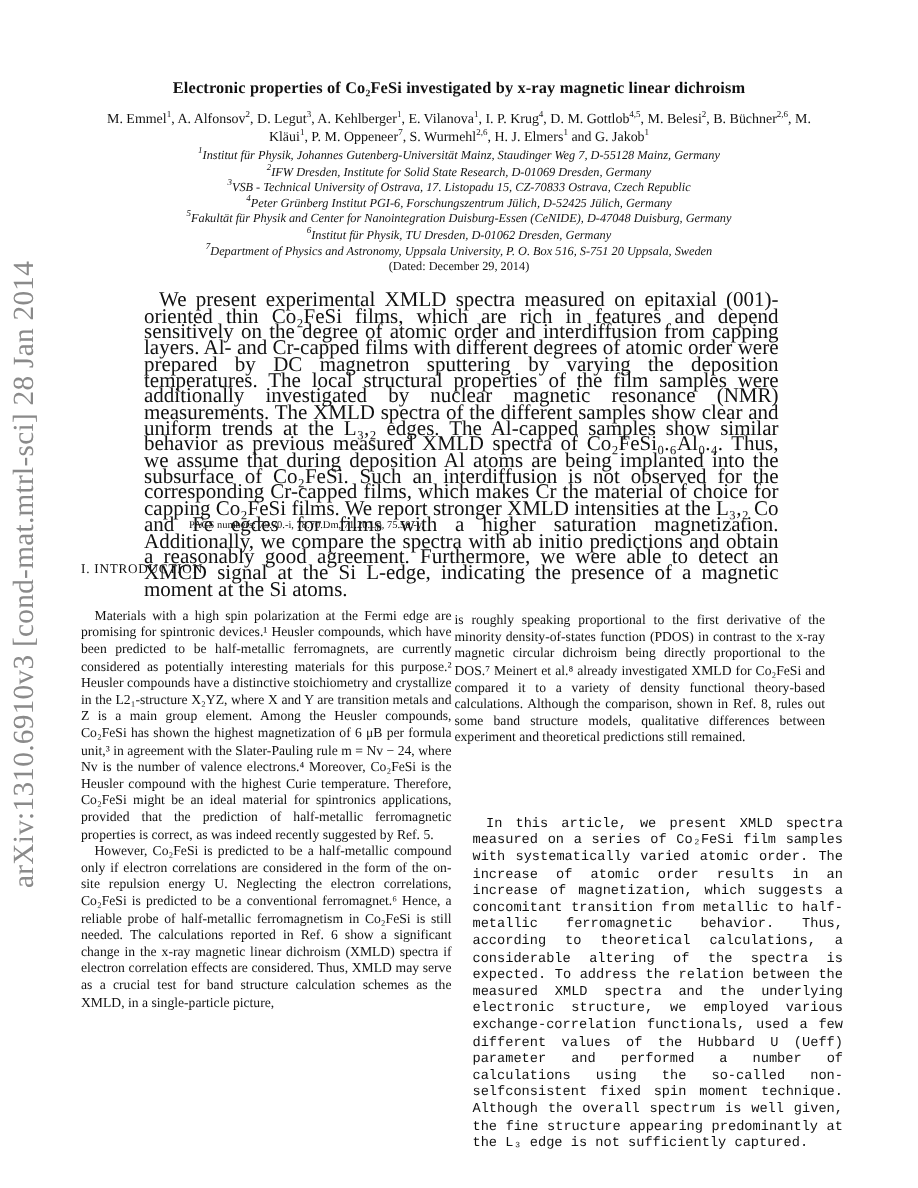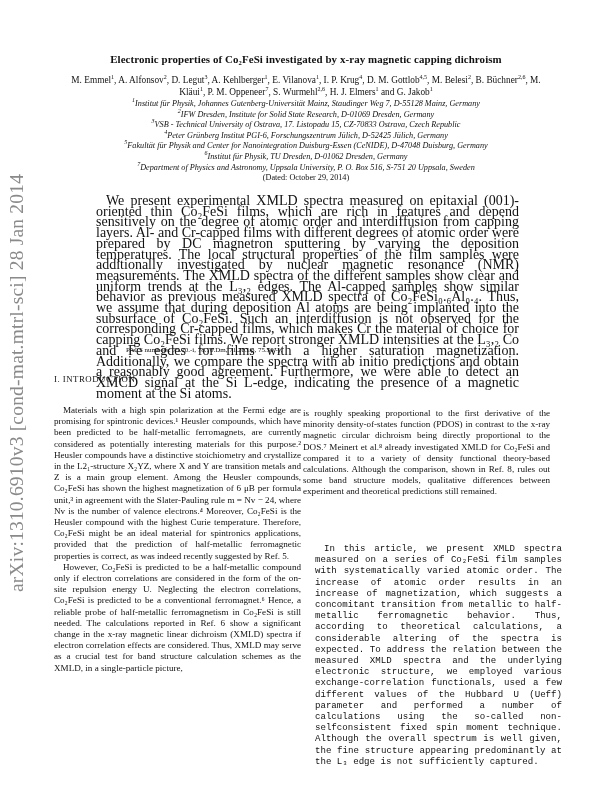--- a/index.html
+++ b/index.html
@@ -25,35 +25,35 @@
   .right { top: 381px; left: 303px; width: 247px; margin-top: 27px; }
   .right2 { top: 543px; left: 315px; width: 247px; font-family: Liberation Mono, monospace; }
   .sec { position: absolute; top: 374px; left: 54px; width: 247px; text-align: left;
          font-size: 8.8px; letter-spacing: 0.5px; }
 </style>
 </head>
 <body>
 
 <div class="arxiv">arXiv:1310.6910v3  [cond-mat.mtrl-sci]  28 Jan 2014</div>
 
-<div class="title">Electronic properties of Co₂FeSi investigated by x-ray magnetic capping dichroism</div>
+<div class="title">Electronic properties of Co₂FeSi investigated by x-ray magnetic linear dichroism</div>
 
 <div class="authors" id="authors"><span>M. Emmel<sup>1</sup></span>, <span>A. Alfonsov<sup>2</sup></span>, <span>D. Legut<sup>3</sup></span>, <span>A. Kehlberger<sup>1</sup></span>, <span>E. Vilanova<sup>1</sup></span>, <span>I. P. Krug<sup>4</sup></span>, <span>D. M. Gottlob<sup>4,5</sup></span>, <span>M. Belesi<sup>2</sup></span>, <span>B. Büchner<sup>2,6</sup></span>, <span>M. Kläui<sup>1</sup></span>, <span>P. M. Oppeneer<sup>7</sup></span>, <span>S. Wurmehl<sup>2,6</sup></span>, <span>H. J. Elmers<sup>1</sup></span> <span>and G. Jakob<sup>1</sup></span></div>
 
 <div class="affils">
   <div id="affil-lines">
       <div><sup>1</sup>Institut für Physik, Johannes Gutenberg-Universität Mainz, Staudinger Weg 7, D-55128 Mainz, Germany</div>
       <div><sup>2</sup>IFW Dresden, Institute for Solid State Research, D-01069 Dresden, Germany</div>
       <div><sup>3</sup>VSB - Technical University of Ostrava, 17. Listopadu 15, CZ-70833 Ostrava, Czech Republic</div>
       <div><sup>4</sup>Peter Grünberg Institut PGI-6, Forschungszentrum Jülich, D-52425 Jülich, Germany</div>
       <div><sup>5</sup>Fakultät für Physik and Center for Nanointegration Duisburg-Essen (CeNIDE), D-47048 Duisburg, Germany</div>
       <div><sup>6</sup>Institut für Physik, TU Dresden, D-01062 Dresden, Germany</div>
       <div><sup>7</sup>Department of Physics and Astronomy, Uppsala University, P. O. Box 516, S-751 20 Uppsala, Sweden</div>
     </div>
-  <div class="dated">(Dated: October 29, 2014)</div>
+  <div class="dated">(Dated: December 29, 2014)</div>
 </div>
 
 <div class="abstract">We present experimental XMLD spectra measured on epitaxial (001)-oriented thin Co₂FeSi films, which are rich in features and depend sensitively on the degree of atomic order and interdiffusion from capping layers. Al- and Cr-capped films with different degrees of atomic order were prepared by DC magnetron sputtering by varying the deposition temperatures. The local structural properties of the film samples were additionally investigated by nuclear magnetic resonance (NMR) measurements. The XMLD spectra of the different samples show clear and uniform trends at the L₃,₂ edges. The Al-capped samples show similar behavior as previous measured XMLD spectra of Co₂FeSi₀.₆Al₀.₄. Thus, we assume that during deposition Al atoms are being implanted into the subsurface of Co₂FeSi. Such an interdiffusion is not observed for the corresponding Cr-capped films, which makes Cr the material of choice for capping Co₂FeSi films. We report stronger XMLD intensities at the L₃,₂ Co and Fe egdes for films with a higher saturation magnetization. Additionally, we compare the spectra with ab initio predictions and obtain a reasonably good agreement. Furthermore, we were able to detect an XMCD signal at the Si L-edge, indicating the presence of a magnetic moment at the Si atoms.</div>
 
 <div class="pacs">PACS numbers: 75.70.-i, 78.70.Dm, 71.20.Lp, 75.50.-y,</div>
 
 <div class="sec">I.   INTRODUCTION</div>
 
 <div class="col left">
   <p>Materials with a high spin polarization at the Fermi edge are promising for spintronic devices.¹ Heusler compounds, which have been predicted to be half-metallic ferromagnets, are currently considered as potentially interesting materials for this purpose.² Heusler compounds have a distinctive stoichiometry and crystallize in the L2₁-structure X₂YZ, where X and Y are transition metals and Z is a main group element. Among the Heusler compounds, Co₂FeSi has shown the highest magnetization of 6 μB per formula unit,³ in agreement with the Slater-Pauling rule m = Nv − 24, where Nv is the number of valence electrons.⁴ Moreover, Co₂FeSi is the Heusler compound with the highest Curie temperature. Therefore, Co₂FeSi might be an ideal material for spintronics applications, provided that the prediction of half-metallic ferromagnetic properties is correct, as was indeed recently suggested by Ref. 5.</p>

